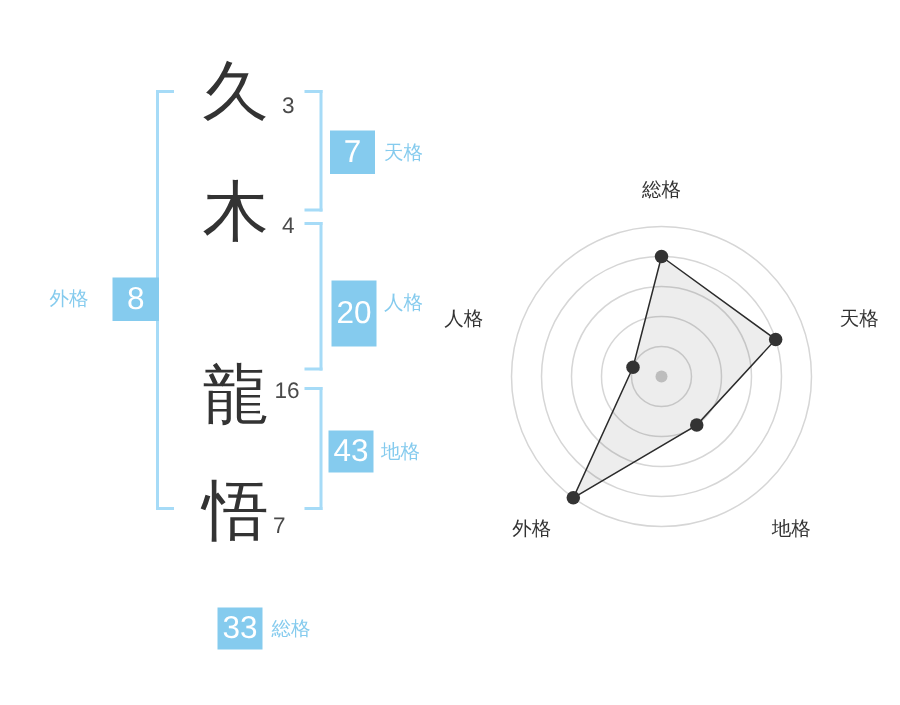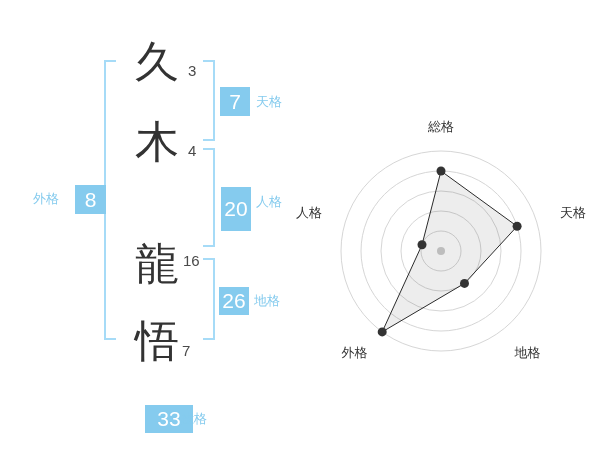--- a/index.html
+++ b/index.html
@@ -59,27 +59,27 @@
   <div class="abs bracket right" style="left:203px; top:60px; width:10px; height:77px;"></div>
   <div class="abs bracket right" style="left:203px; top:148px; width:10px; height:95px;"></div>
   <div class="abs bracket right" style="left:203px; top:258px; width:10px; height:78px;"></div>
 
   <div class="abs kbox" style="left:220px; top:87px; width:30px; height:29px;">7</div>
   <div class="abs klabel" style="left:256px; top:95px;">天格</div>
 
   <div class="abs kbox" style="left:221px; top:187px; width:30px; height:44px;">20</div>
   <div class="abs klabel" style="left:256px; top:195px;">人格</div>
 
-  <div class="abs kbox" style="left:219px; top:287px; width:30px; height:28px;">26</div>
+  <div class="abs kbox" style="left:219px; top:287px; width:30px; height:28px;">43</div>
   <div class="abs klabel" style="left:254px; top:294px;">地格</div>
 
   <div class="abs klabel" style="left:33px; top:192px;">外格</div>
   <div class="abs kbox" style="left:75px; top:185px; width:31px; height:29px;">8</div>
 
-  <div class="abs kbox" style="left:145px; top:405px; width:48px; height:28px;">33</div>
+  <div class="abs kbox" style="left:145px; top:405px; width:30px; height:28px;">33</div>
   <div class="abs klabel" style="left:181px; top:412px;">総格</div>
 
   <svg class="abs" id="radar" style="left:290px; top:105px;" width="310" height="275" viewBox="0 0 310 275">
       <circle cx="151" cy="146" r="20" fill="none" stroke="#d6d6d6" stroke-width="1"></circle>
       <circle cx="151" cy="146" r="40" fill="none" stroke="#d6d6d6" stroke-width="1"></circle>
       <circle cx="151" cy="146" r="60" fill="none" stroke="#d6d6d6" stroke-width="1"></circle>
       <circle cx="151" cy="146" r="80" fill="none" stroke="#d6d6d6" stroke-width="1"></circle>
       <circle cx="151" cy="146" r="100" fill="none" stroke="#d6d6d6" stroke-width="1"></circle>
       <polygon points="151.0,66.0 227.1,121.3 174.5,178.4 92.2,226.9 132.0,139.8" fill="rgba(0,0,0,0.07)" stroke="#2b2b2b" stroke-width="1"></polygon>
       <circle cx="151.0" cy="66.0" r="4.5" fill="#333333"></circle>

